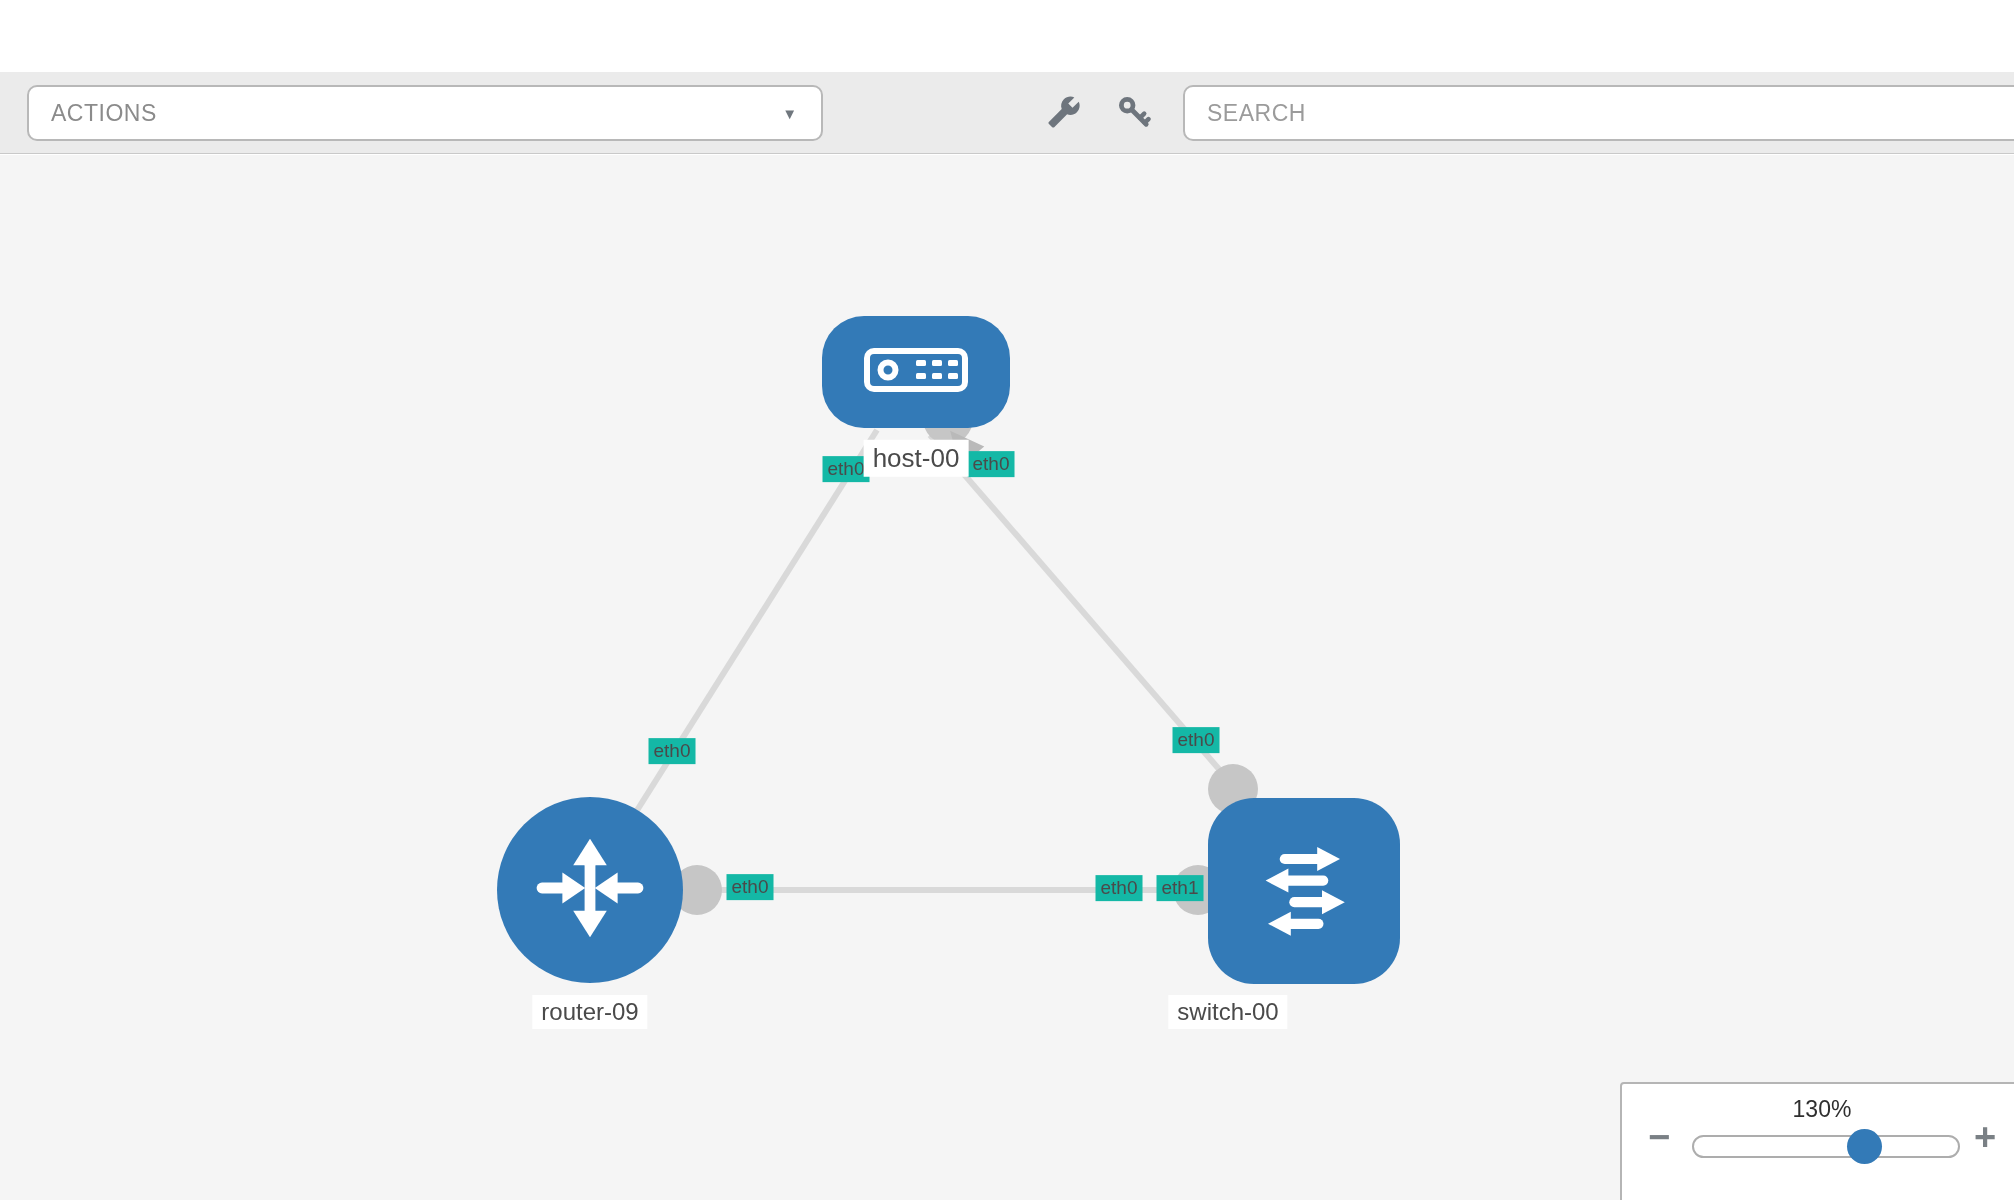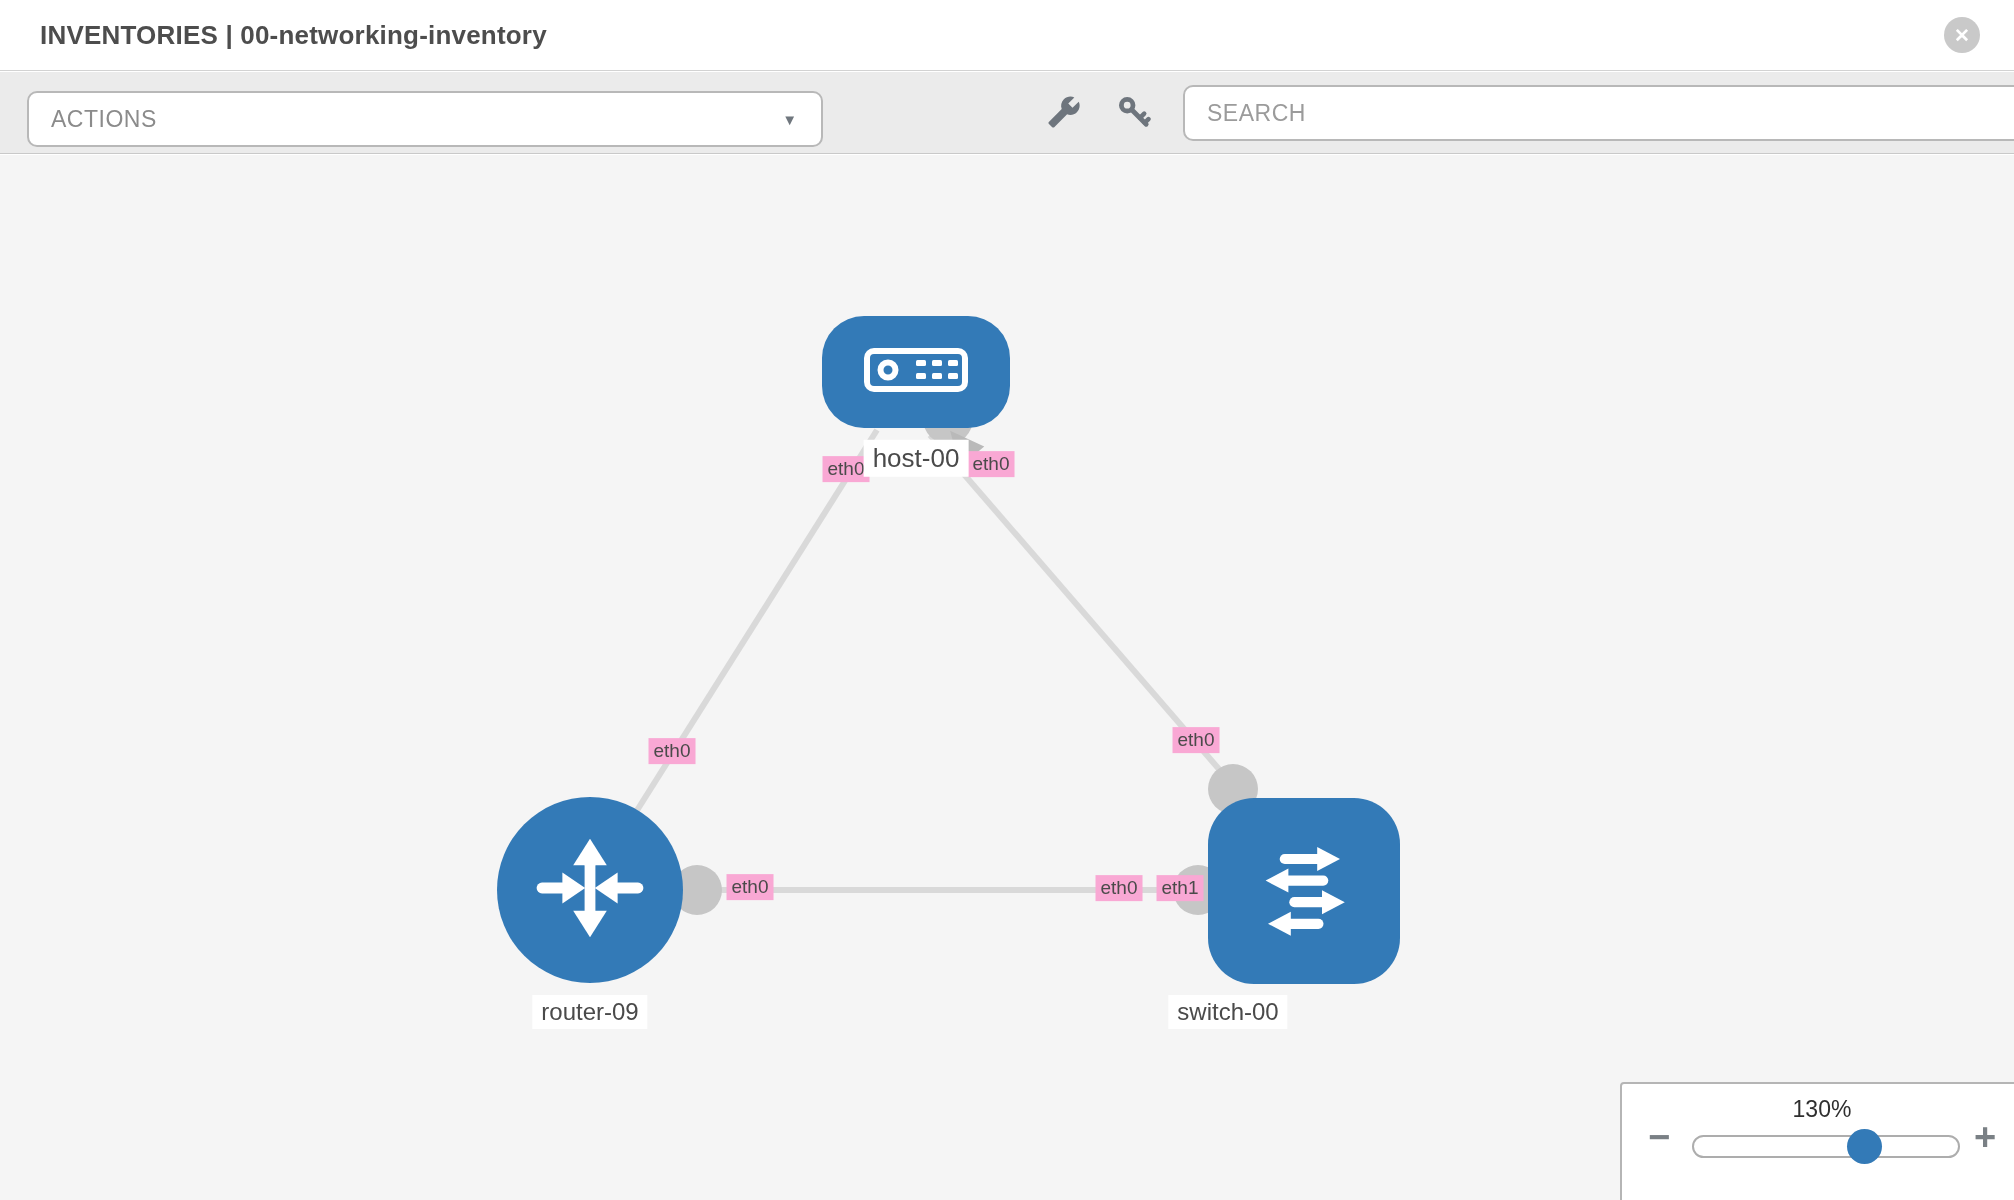--- a/index.html
+++ b/index.html
@@ -9,63 +9,57 @@
 
   
   .header { position:absolute; left:0; top:0; width:2014px; height:71px; background:#ffffff; border-bottom:1px solid #d2d2d2; }
   .page-title { position:absolute; left:40px; top:20px; font-size:26px; font-weight:bold; color:#4d4d4d; letter-spacing:0.2px; }
   .close-btn { position:absolute; right:34px; top:17px; width:36px; height:36px; border-radius:50%; background:#c9c9c9; color:#ffffff; display:flex; align-items:center; justify-content:center; font-size:19px; font-weight:bold; cursor:pointer; }
 
   
   .toolbar { position:absolute; left:0; top:72px; width:2014px; height:82px; background:#ebebeb; border-bottom:1px solid #c9c9c9; }
   .select-box { position:absolute; top:13px; height:56px; background:#ffffff; border:2px solid #b8b8b8; border-radius:10px; display:flex; align-items:center; padding:0 22px; }
   .select-box .sel-label { font-size:23px; letter-spacing:0.5px; }
-  .actions-box { left:27px; width:796px;margin-top:6px; }
+  .actions-box { left:27px; width:796px; }
   .actions-box .sel-label { color:#8b8b8b; }
   .search-box { left:1183px; width:892px; }
   .search-box .sel-label { color:#9b9b9b; }
   .caret { position:absolute; right:24px; top:50%; transform:translateY(-50%); font-size:15px; color:#70777e; }
   .tool-icon-btn { position:absolute; top:20px; width:44px; height:44px; display:flex; align-items:center; justify-content:center; cursor:pointer; }
   .wrench-btn { left:1042px; }
   .key-btn { left:1112px; }
 
   
   .canvas { position:absolute; left:0; top:155px; width:2014px; height:1045px; background:#f5f5f5; }
   .links-layer { position:absolute; left:0; top:0; width:2014px; height:1200px; z-index:1; pointer-events:none; }
 
   .node { position:absolute; z-index:2; background:#337ab7; display:flex; align-items:center; justify-content:center; cursor:pointer; }
   .node-host { left:822px; top:316px; width:188px; height:112px; border-radius:42px; }
   .node-router { left:497px; top:797px; width:186px; height:186px; border-radius:50%; }
   .node-switch { left:1208px; top:798px; width:192px; height:186px; border-radius:46px; }
 
   .node-label { position:absolute; z-index:4; transform:translate(-50%,-50%); background:#ffffff; color:#4a4a4a; font-size:24px; padding:2px 9px; line-height:1.25; white-space:nowrap; }
   .host-label { font-size:26px; }
-  .iface-label { position:absolute; z-index:3; transform:translate(-50%,-50%); background:#f9a8d4; color:#4a4a4a; font-size:19px; padding:1px 5px; line-height:1.25; white-space:nowrap; }
+  .iface-label { position:absolute; z-index:3; transform:translate(-50%,-50%); background:#14b8a6; color:#4a4a4a; font-size:19px; padding:1px 5px; line-height:1.25; white-space:nowrap; }
   .iface-over { z-index:4;margin-left:34px; }
 
   
   .zoom-panel { position:absolute; left:1620px; top:1082px; width:420px; height:140px; background:#ffffff; border:2px solid #b5b5b5; border-radius:4px 0 0 0; z-index:5; }
   .zoom-level { position:absolute; left:0; top:12px; width:400px; text-align:center; font-size:23px; color:#2f2f2f; }
   .zoom-minus, .zoom-plus { position:absolute; top:34px; font-size:38px; font-weight:bold; color:#7a8085; cursor:pointer; line-height:1; }
   .zoom-minus { left:26px; }
   .zoom-plus { left:352px; }
   .zoom-track { position:absolute; left:70px; top:51px; width:268px; height:23px; background:#ffffff; border:2px solid #adadad; border-radius:12px; cursor:pointer; }
   .zoom-thumb { position:absolute; left:225px; top:45px; width:35px; height:35px; border-radius:50%; background:#337ab7; cursor:grab; }
 </style>
 </head>
 <body>
 
 <div class="stage">
 
-  <div class="header">
-    <div class="page-title">INVENTORIES | 00-networking-inventory</div>
-    <div class="close-btn">
-      <span>✕</span>
-    </div>
-  </div>
 
   <div class="toolbar">
     <div class="select-box actions-box">
       <span class="sel-label">ACTIONS</span>
       <span class="caret">▼</span>
     </div>
 
     <div class="tool-icon-btn wrench-btn">
       <span>
         <svg width="34" height="34" viewBox="0 0 24 24">

